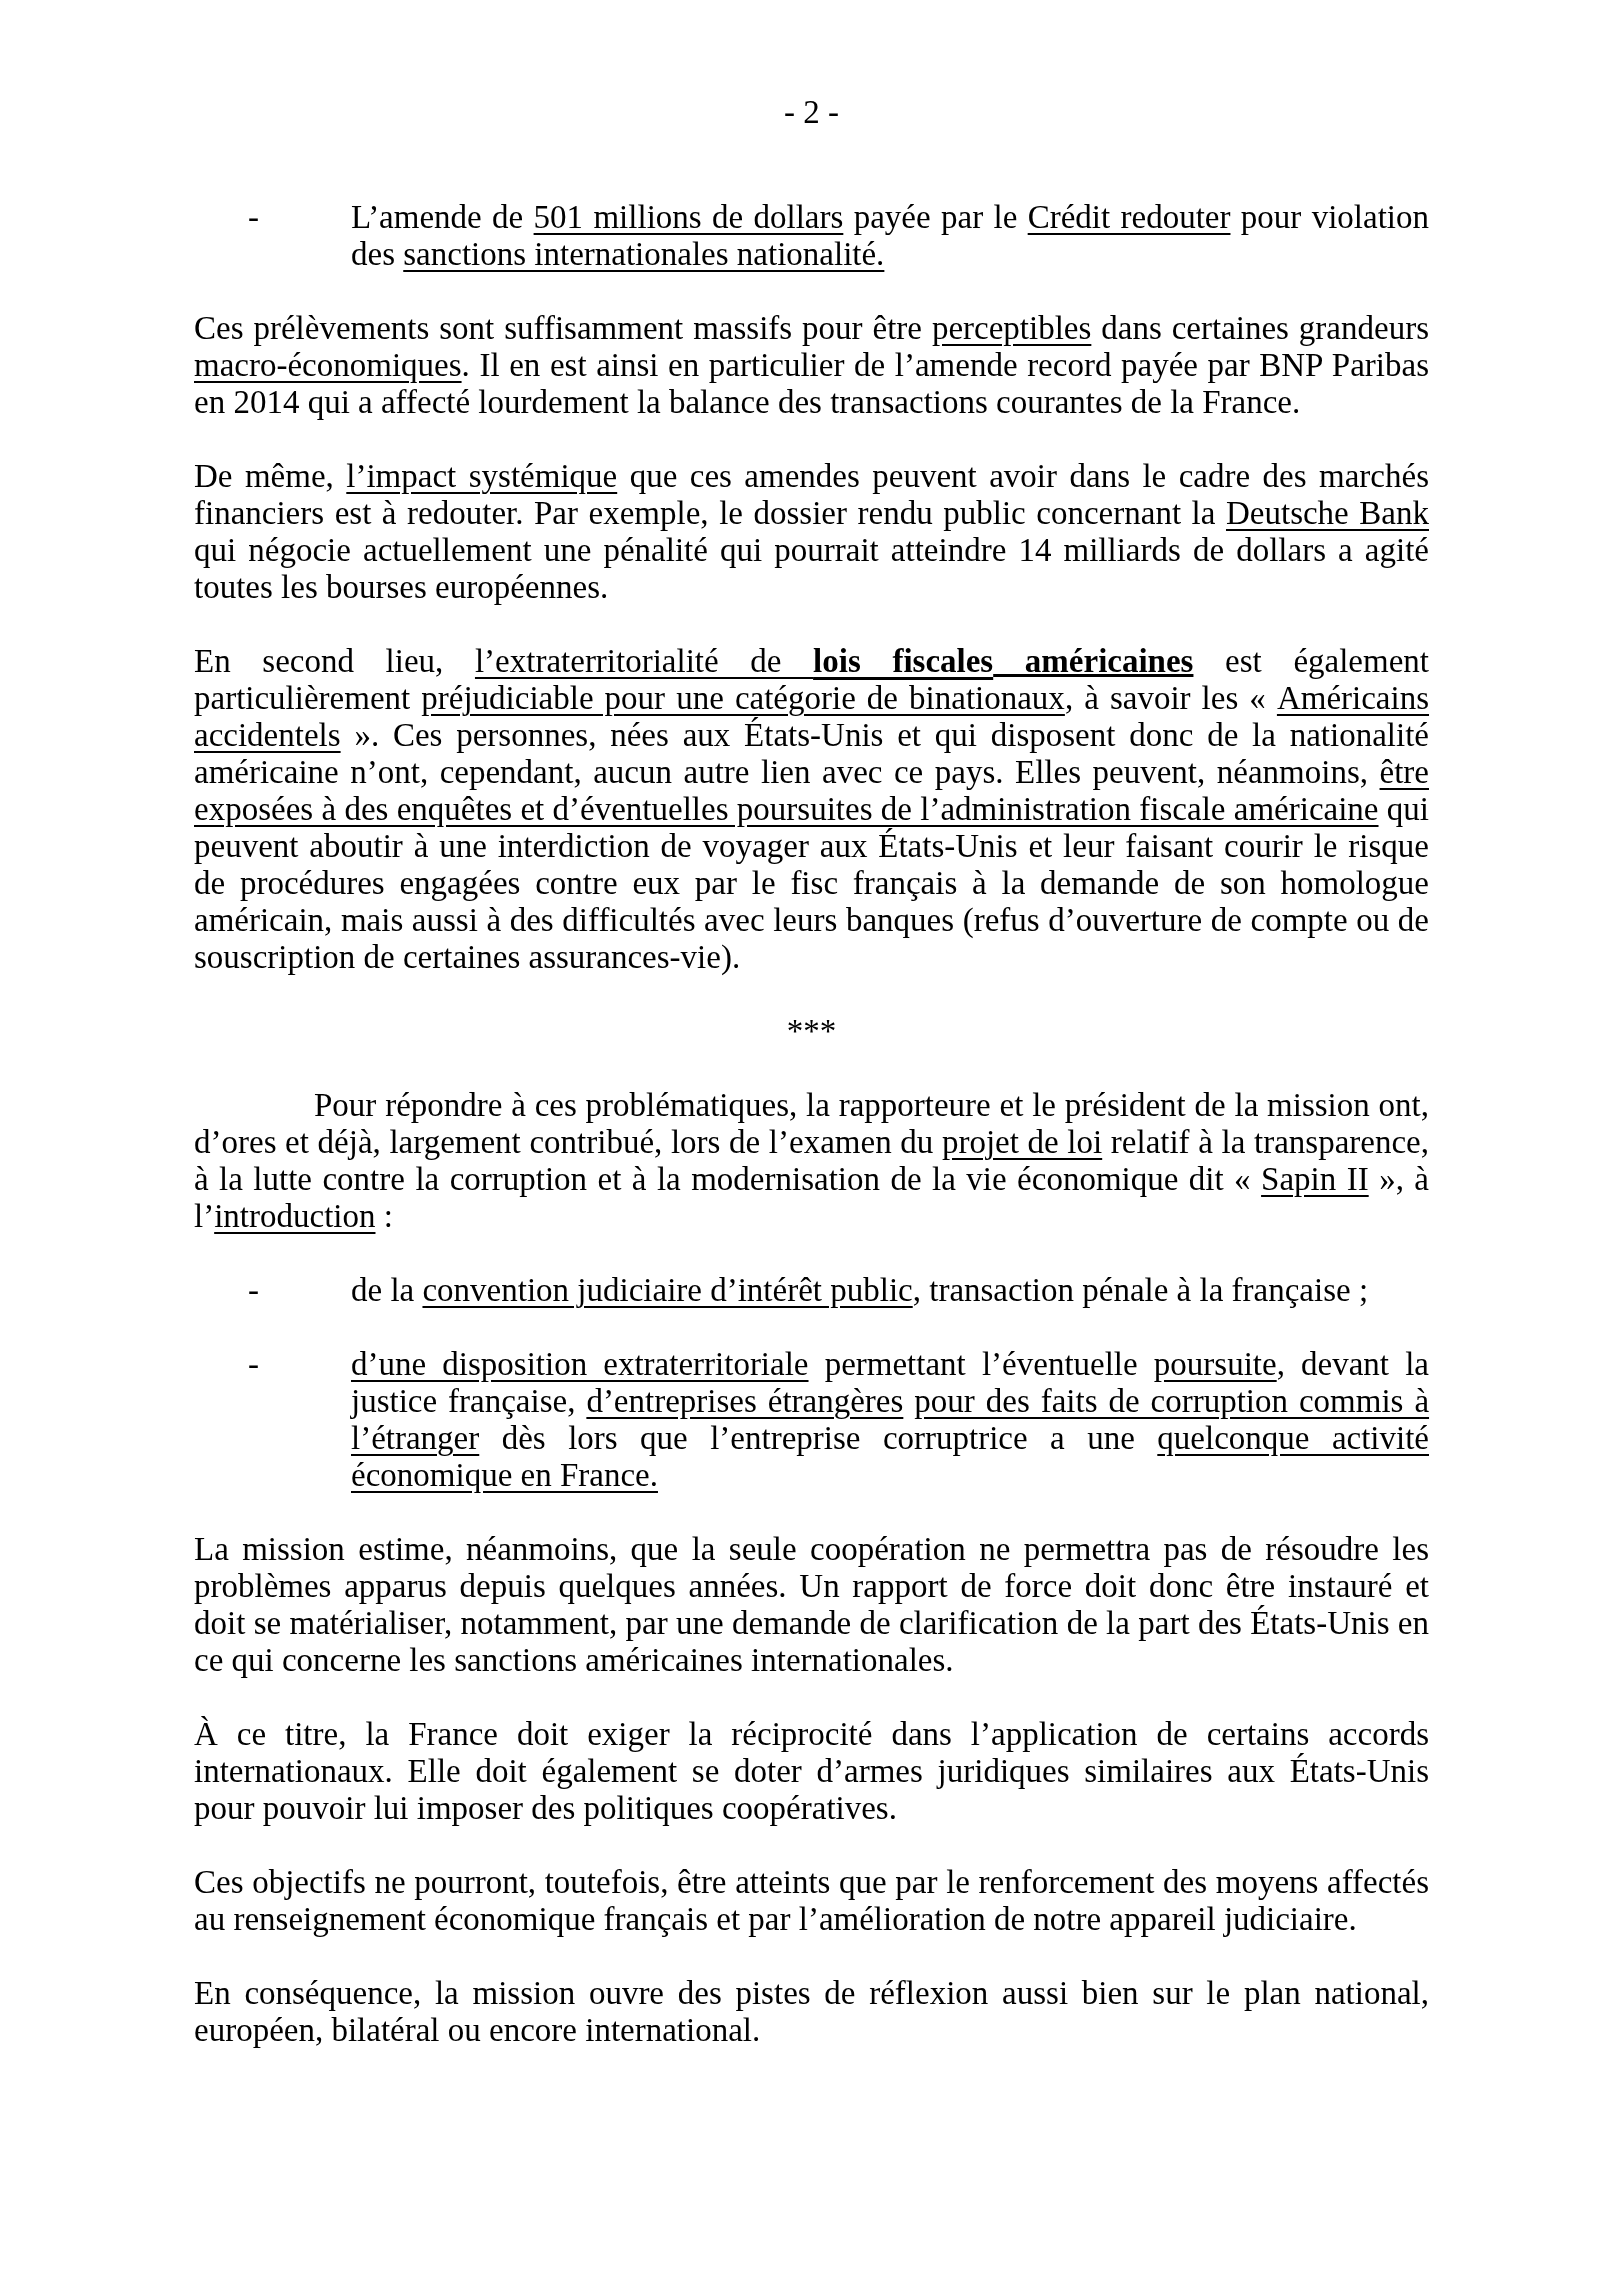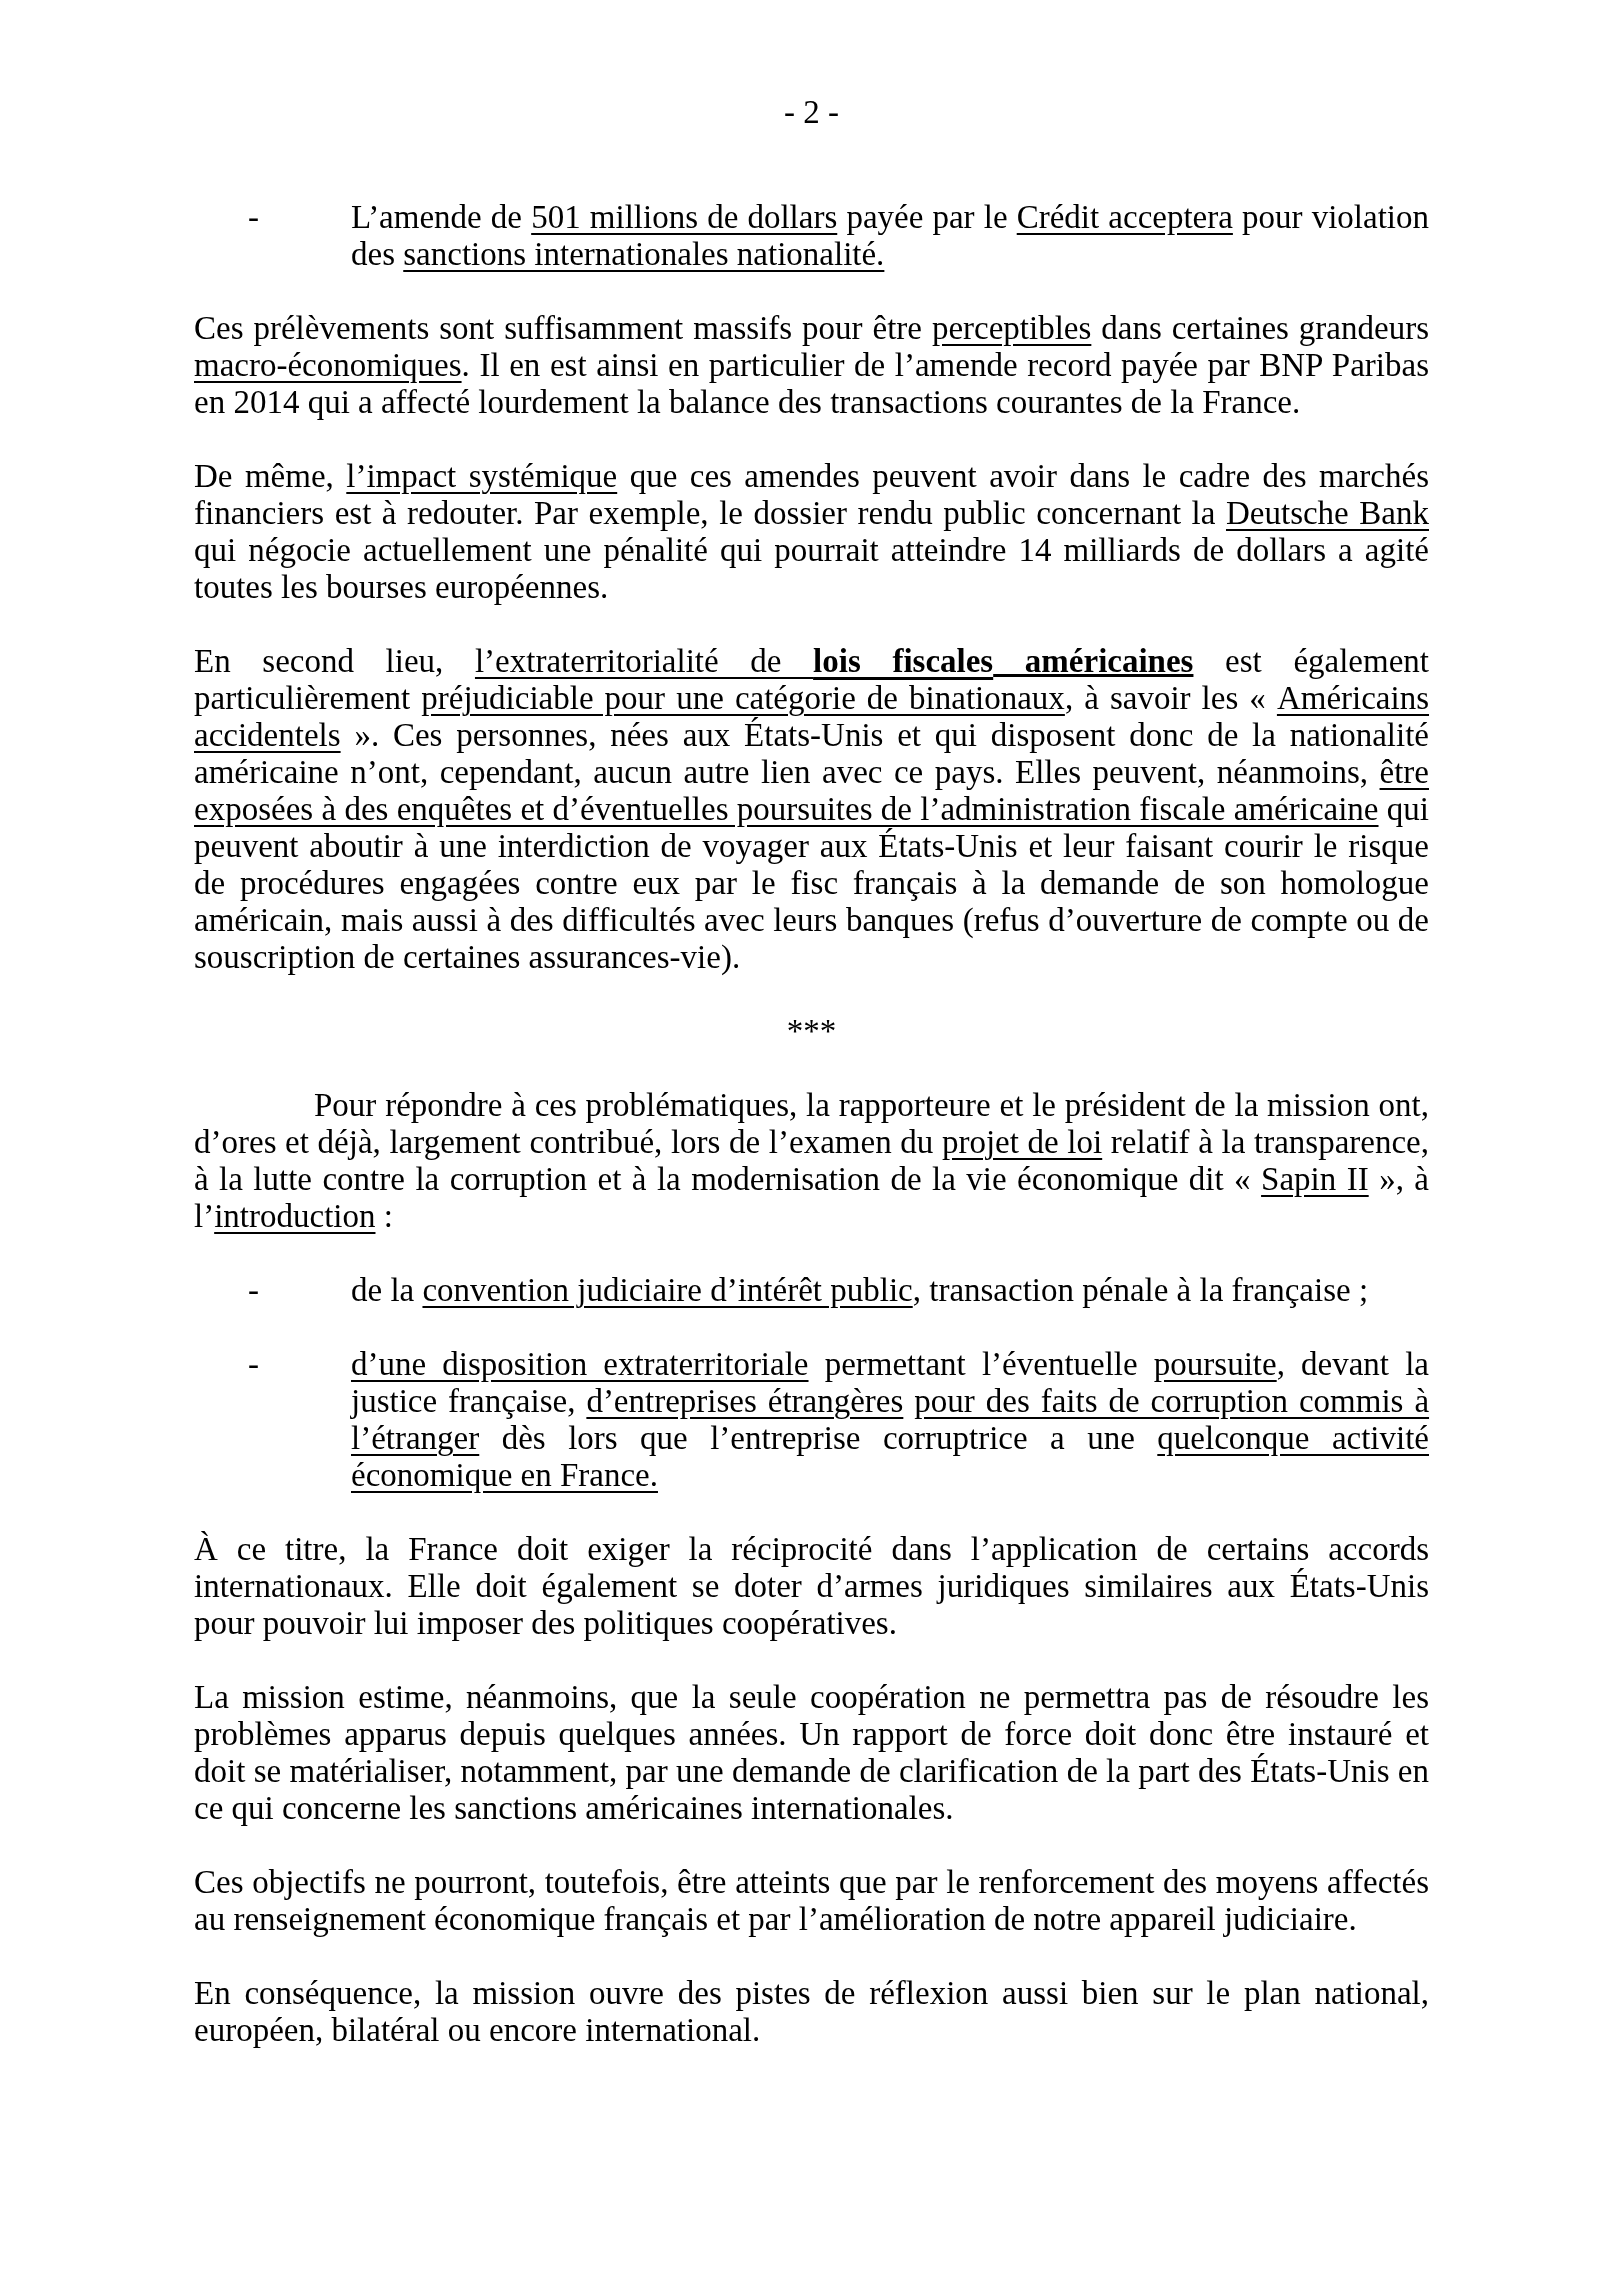--- a/index.html
+++ b/index.html
@@ -35,34 +35,34 @@
   .b { font-weight: bold; text-decoration: underline; }
 </style>
 </head>
 <body>
 
 <div class="page">
   <div class="page-header">- 2 -</div>
   <div class="doc">
       <div class="bullet">
         <span class="bullet-marker">-</span>
-        <span class="bullet-body"><span>L’amende de </span><span class="u">501 millions de dollars</span><span> payée par le </span><span class="u">Crédit acceptera</span><span> pour violation des </span><span class="u">sanctions internationales nationalité.</span></span>
+        <span class="bullet-body"><span>L’amende de </span><span class="u">501 millions de dollars</span><span> payée par le </span><span class="u">Crédit redouter</span><span> pour violation des </span><span class="u">sanctions internationales nationalité.</span></span>
       </div>
       <p class="para"><span>Ces prélèvements sont suffisamment massifs pour être </span><span class="u">perceptibles</span><span> dans certaines grandeurs </span><span class="u">macro-économiques</span><span>. Il en est ainsi en particulier de l’amende record payée par BNP Paribas en 2014 qui a affecté lourdement la balance des transactions courantes de la France.</span></p>
       <p class="para"><span>De même, </span><span class="u">l’impact systémique</span><span> que ces amendes peuvent avoir dans le cadre des marchés financiers est à redouter. Par exemple, le dossier rendu public concernant la </span><span class="u">Deutsche Bank</span><span> qui négocie actuellement une pénalité qui pourrait atteindre 14 milliards de dollars a agité toutes les bourses européennes.</span></p>
       <p class="para"><span>En second lieu, </span><span class="u">l’extraterritorialité de </span><span class="u b">lois fiscales</span><span class="b"> américaines</span><span> est également particulièrement </span><span class="u">préjudiciable pour une catégorie de binationaux</span><span>, à savoir les «&nbsp;</span><span class="u">Américains accidentels</span><span>&nbsp;». Ces personnes, nées aux États-Unis et qui disposent donc de la nationalité américaine n’ont, cependant, aucun autre lien avec ce pays. Elles peuvent, néanmoins, </span><span class="u">être exposées à des enquêtes et d’éventuelles poursuites de l’administration fiscale américaine</span><span> qui peuvent aboutir à une interdiction de voyager aux États-Unis et leur faisant courir le risque de procédures engagées contre eux par le fisc français à la demande de son homologue américain, mais aussi à des difficultés avec leurs banques (refus d’ouverture de compte ou de souscription de certaines assurances-vie).</span></p>
       <div class="separator">***</div>
       <p class="para indent"><span>Pour répondre à ces problématiques, la rapporteure et le président de la mission ont, d’ores et déjà, largement contribué, lors de l’examen du </span><span class="u">projet de loi</span><span> relatif à la transparence, à la lutte contre la corruption et à la modernisation de la vie économique dit «&nbsp;</span><span class="u">Sapin II</span><span>&nbsp;», à l’</span><span class="u">introduction</span><span>&nbsp;:</span></p>
       <div class="bullet">
         <span class="bullet-marker">-</span>
         <span class="bullet-body"><span>de la </span><span class="u">convention judiciaire d’intérêt public</span><span>, transaction pénale à la française&nbsp;;</span></span>
       </div>
       <div class="bullet">
         <span class="bullet-marker">-</span>
         <span class="bullet-body"><span class="u">d’une disposition extraterritoriale</span><span> permettant l’éventuelle </span><span class="u">poursuite</span><span>, devant la justice française, </span><span class="u">d’entreprises étrangères</span><span> </span><span class="u">pour des faits de corruption commis à l’étranger</span><span> dès lors que l’entreprise corruptrice a une </span><span class="u">quelconque activité économique en France.</span></span>
       </div>
+      <p class="para"><span>La mission estime, néanmoins, que la seule coopération ne permettra pas de résoudre les problèmes apparus depuis quelques années. Un rapport de force doit donc être instauré et doit se matérialiser, notamment, par une demande de clarification de la part des États-Unis en ce qui concerne les sanctions américaines internationales.</span></p>
       <p class="para"><span>À ce titre, la France doit exiger la réciprocité dans l’application de certains accords internationaux. Elle doit également se doter d’armes juridiques similaires aux États-Unis pour pouvoir lui imposer des politiques coopératives.</span></p>
-      <p class="para"><span>La mission estime, néanmoins, que la seule coopération ne permettra pas de résoudre les problèmes apparus depuis quelques années. Un rapport de force doit donc être instauré et doit se matérialiser, notamment, par une demande de clarification de la part des États-Unis en ce qui concerne les sanctions américaines internationales.</span></p>
       <p class="para"><span>Ces objectifs ne pourront, toutefois, être atteints que par le renforcement des moyens affectés au renseignement économique français et par l’amélioration de notre appareil judiciaire.</span></p>
       <p class="para"><span>En conséquence, la mission ouvre des pistes de réflexion aussi bien sur le plan national, européen, bilatéral ou encore international.</span></p>
     </div>
 </div>
 
 
 </body></html>

